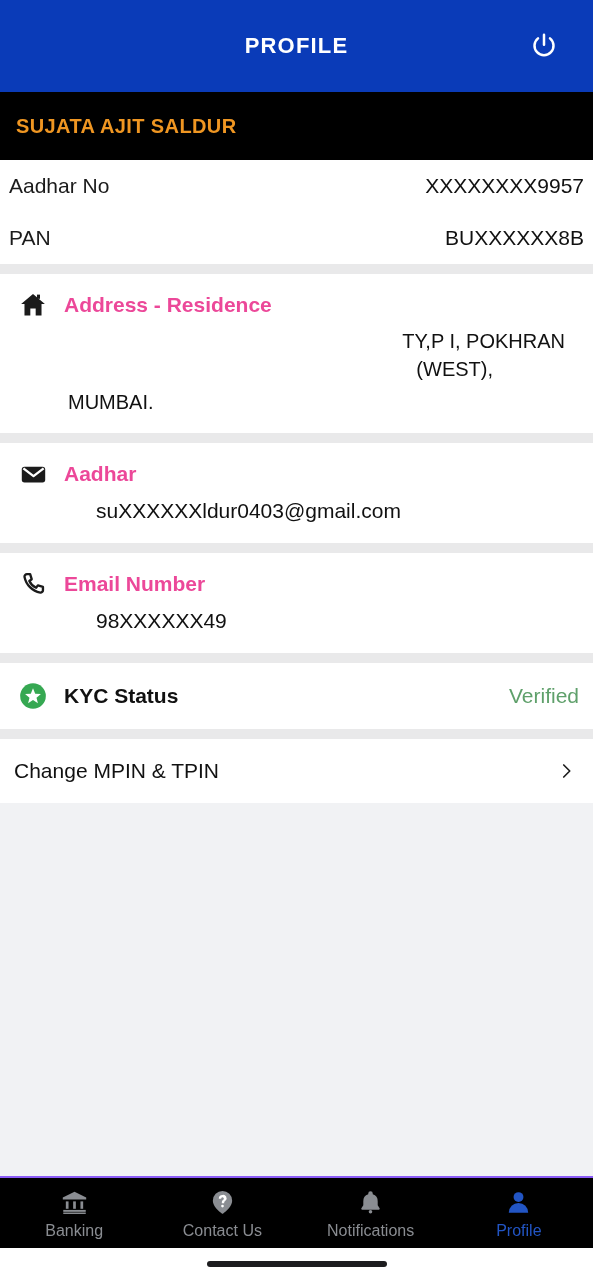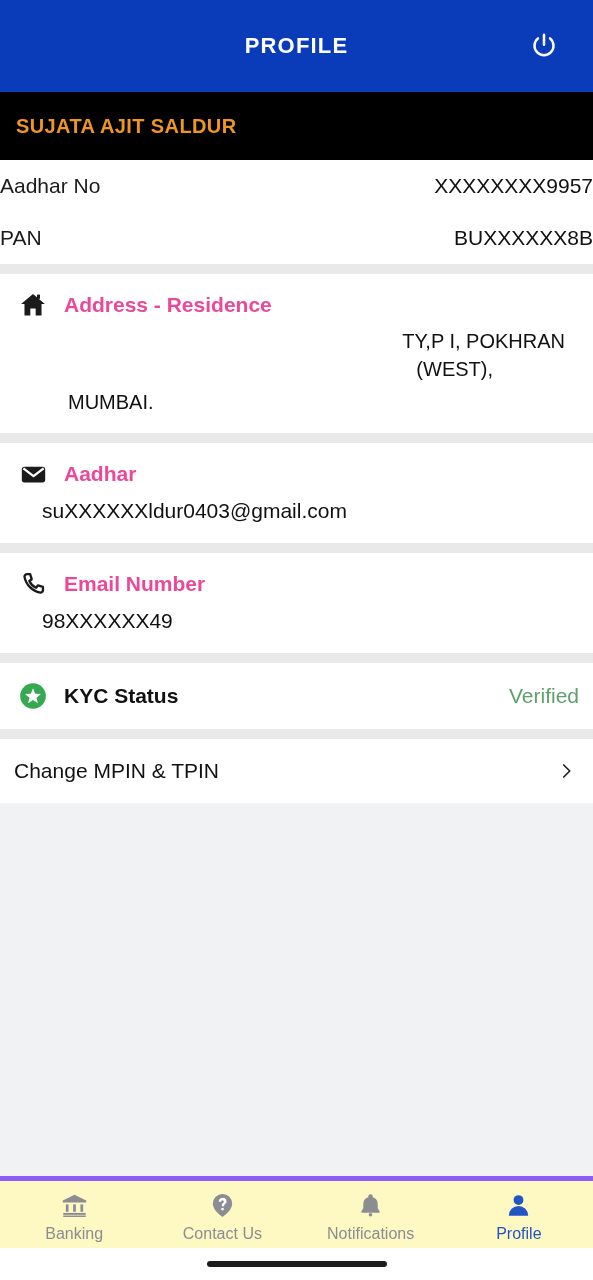--- a/index.html
+++ b/index.html
@@ -44,21 +44,21 @@
     letter-spacing:0.4px;
   }
 
   
   .card { background:#ffffff; flex:none; }
   .band { height:10px; background:#e9e9ea; flex:none; }
 
   
   .id-row {
     display:flex; align-items:center; justify-content:space-between;
-    padding:0 0; height:52px;
+    padding:0 9px; height:52px;
   }
   .id-label { font-size:21px; color:#1b1b1b; }
   .id-value { font-size:21px; color:#111111; }
 
   
   .sec-head {
     display:flex; align-items:center;
     gap:16px; padding:16px 12px 4px 18px;
   }
   .sec-icon {
@@ -74,21 +74,21 @@
     font-size:20px; color:#111111;
     line-height:1.3; display:flex;
   }
   .addr-l1 { justify-content:flex-end; padding-right:14px; }
   .addr-l2 { justify-content:flex-end; padding-right:86px; margin-top:2px; }
   .addr-l3 { justify-content:flex-start; padding-left:54px; margin-top:7px; }
 
   
   .sub-value {
     font-size:21px; color:#111111;
-    padding:6px 14px 20px 42px;
+    padding:6px 14px 20px 96px;
   }
 
   
   .kyc-row {
     display:flex; align-items:center;
     padding:18px 14px 18px 18px; gap:16px;
   }
   .kyc-title { font-size:21px; font-weight:bold; color:#111111; }
   .kyc-status {
     margin-left:auto;
@@ -102,22 +102,22 @@
     cursor:pointer;
   }
   .mpin-label { font-size:21px; color:#111111; }
   .chev { margin-left:auto; display:flex; align-items:center; }
 
   
   .filler { flex:1 1 auto; background:#f1f2f4; min-height:0; }
 
   
   .botnav {
-    flex:none; background:#fef9c3;
-    border-top:5px solid #8b5cf6;
+    flex:none; background:#000000;
+    border-top:2px solid #8b5cf6;
     display:flex; align-items:flex-start;
     padding-top:10px; height:72px;
   }
   .tab {
     flex:1; display:flex; flex-direction:column;
     align-items:center; gap:6px; cursor:pointer;
   }
   .tab-icon { height:28px; display:flex; align-items:center; justify-content:center; }
   .tab-label { font-size:16px; color:#8a8d92; }
   .tab.active .tab-label { color:#2255c4; }

